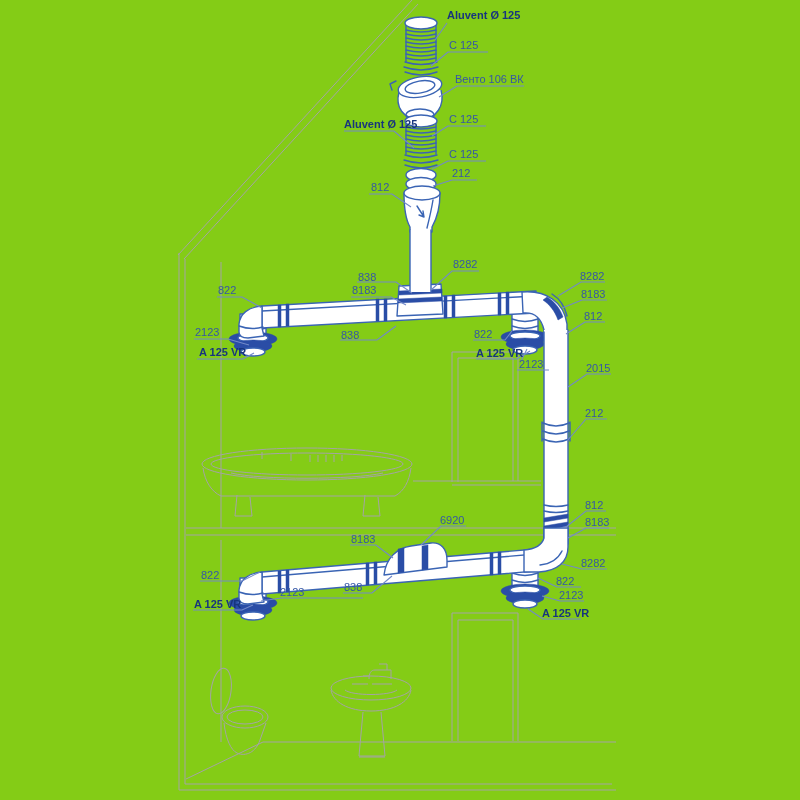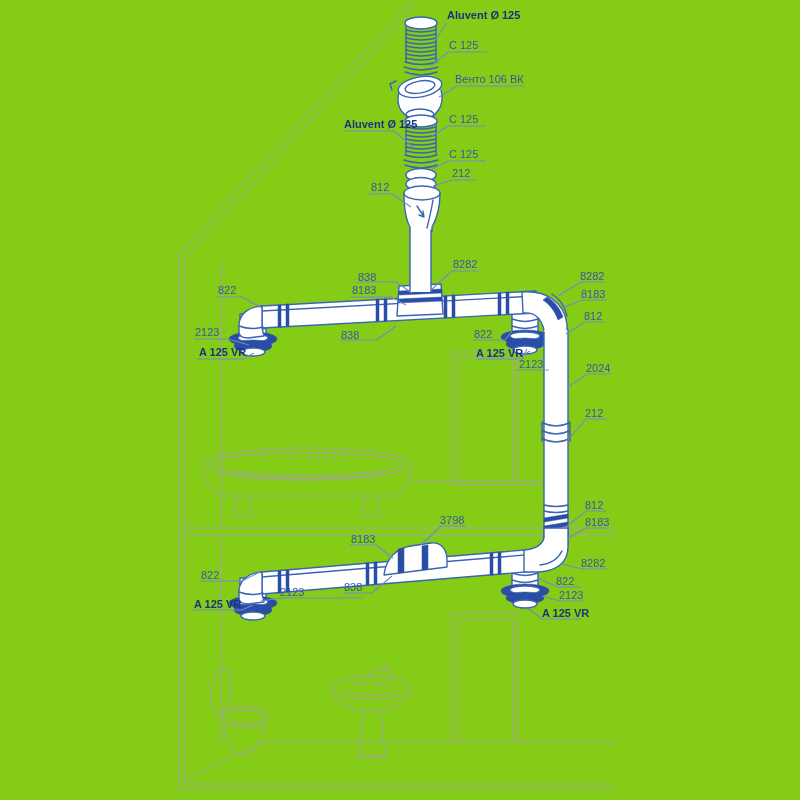--- a/index.html
+++ b/index.html
@@ -226,27 +226,27 @@
 <div class="lbl" style="left:352px;top:285px">8183</div>
 <div class="lbl" style="left:453px;top:259px">8282</div>
 <div class="lbl" style="left:341px;top:330px">838</div>
 <div class="lbl" style="left:474px;top:329px">822</div>
 <div class="lbl bold" style="left:476px;top:348px">A 125 VR</div>
 <div class="lbl" style="left:519px;top:359px">2123</div>
 
 <div class="lbl" style="left:580px;top:271px">8282</div>
 <div class="lbl" style="left:581px;top:289px">8183</div>
 <div class="lbl" style="left:584px;top:311px">812</div>
-<div class="lbl" style="left:586px;top:363px">2024</div>
+<div class="lbl" style="left:586px;top:363px">2015</div>
 <div class="lbl" style="left:585px;top:408px">212</div>
 <div class="lbl" style="left:585px;top:500px">812</div>
 <div class="lbl" style="left:585px;top:517px">8183</div>
 <div class="lbl" style="left:581px;top:558px">8282</div>
 
-<div class="lbl" style="left:440px;top:515px">3798</div>
+<div class="lbl" style="left:440px;top:515px">6920</div>
 <div class="lbl" style="left:351px;top:534px">8183</div>
 <div class="lbl" style="left:344px;top:582px">838</div>
 <div class="lbl" style="left:201px;top:570px">822</div>
 <div class="lbl" style="left:280px;top:587px">2123</div>
 <div class="lbl bold" style="left:194px;top:599px">A 125 VR</div>
 <div class="lbl" style="left:556px;top:576px">822</div>
 <div class="lbl" style="left:559px;top:590px">2123</div>
 <div class="lbl bold" style="left:542px;top:608px">A 125 VR</div>
 
 </div>

